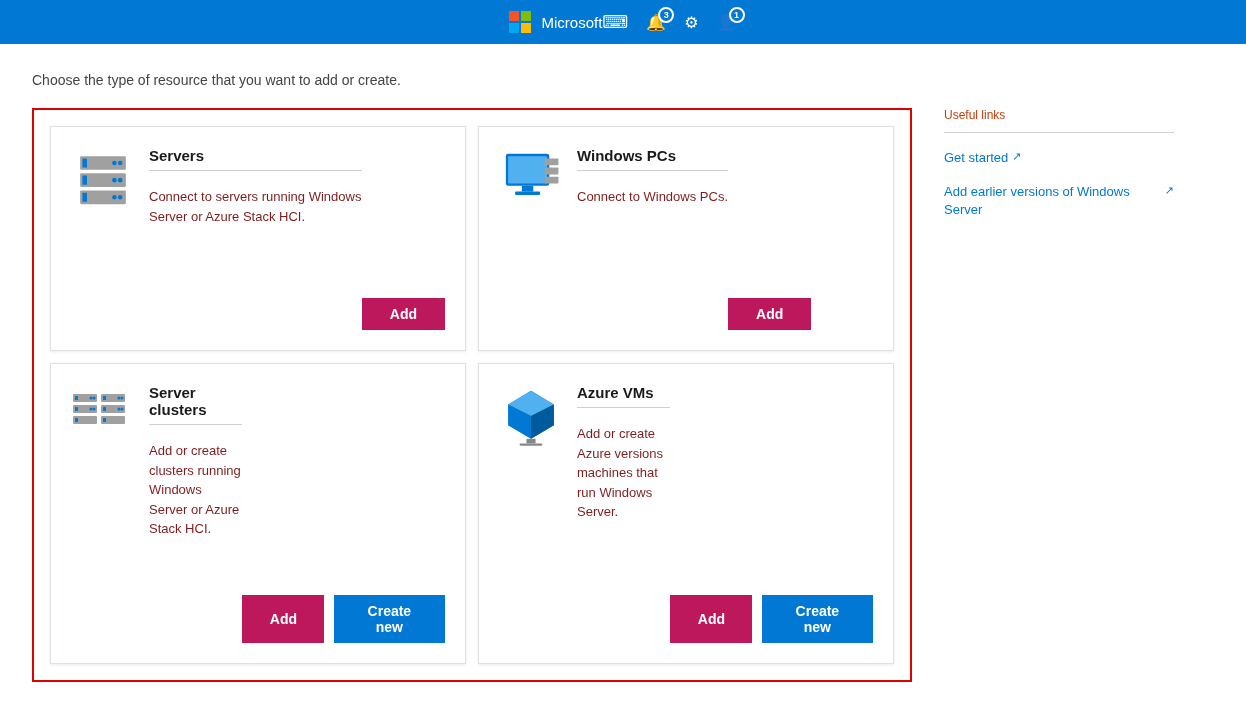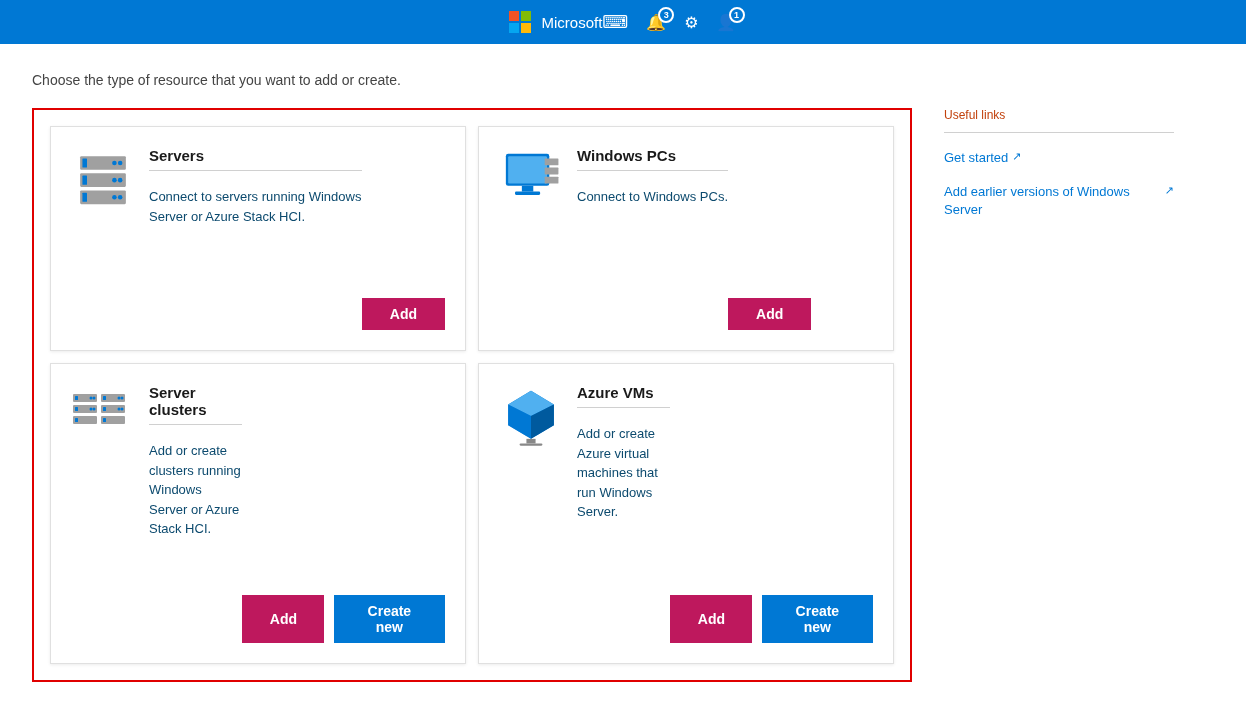--- a/index.html
+++ b/index.html
@@ -98,21 +98,21 @@
       color: #1a1a1a;
       margin-bottom: 6px;
     }
     .card-divider {
       border: none;
       border-top: 1px solid #d0d0d0;
       margin-bottom: 8px;
     }
     .card-desc {
       font-size: 13px;
-      color: #0c4a6e;
+      color: #7f1d1d;
       line-height: 1.5;
       margin-top: 16px;
     }
 
     .card-actions {
       display: flex;
       gap: 10px;
       margin-top: auto;
       padding-top: 18px;
     }
@@ -309,21 +309,21 @@
               <polygon points="28,28 48,18 48,36 28,48" fill="#005a9e"></polygon>
               <polygon points="28,28 8,18 8,36 28,48" fill="#0078d4" opacity="0.7"></polygon>
 
               <rect x="24" y="48" width="8" height="4" fill="#888"></rect>
               <rect x="18" y="52" width="20" height="2" rx="1" fill="#888"></rect>
             </svg>
           </div>
           <div class="card-title-block">
             <div class="card-title">Azure VMs</div>
             <hr class="card-divider">
-            <div class="card-desc">Add or create Azure virtual machines that run Windows Server.</div>
+            <div class="card-desc">Add or create Azure versions machines that run Windows Server.</div>
           </div>
         </div>
         <div class="card-actions">
           <button class="btn-add">Add</button>
           <button class="btn-create">Create new</button>
         </div>
       </div>
 
     </div>
 

